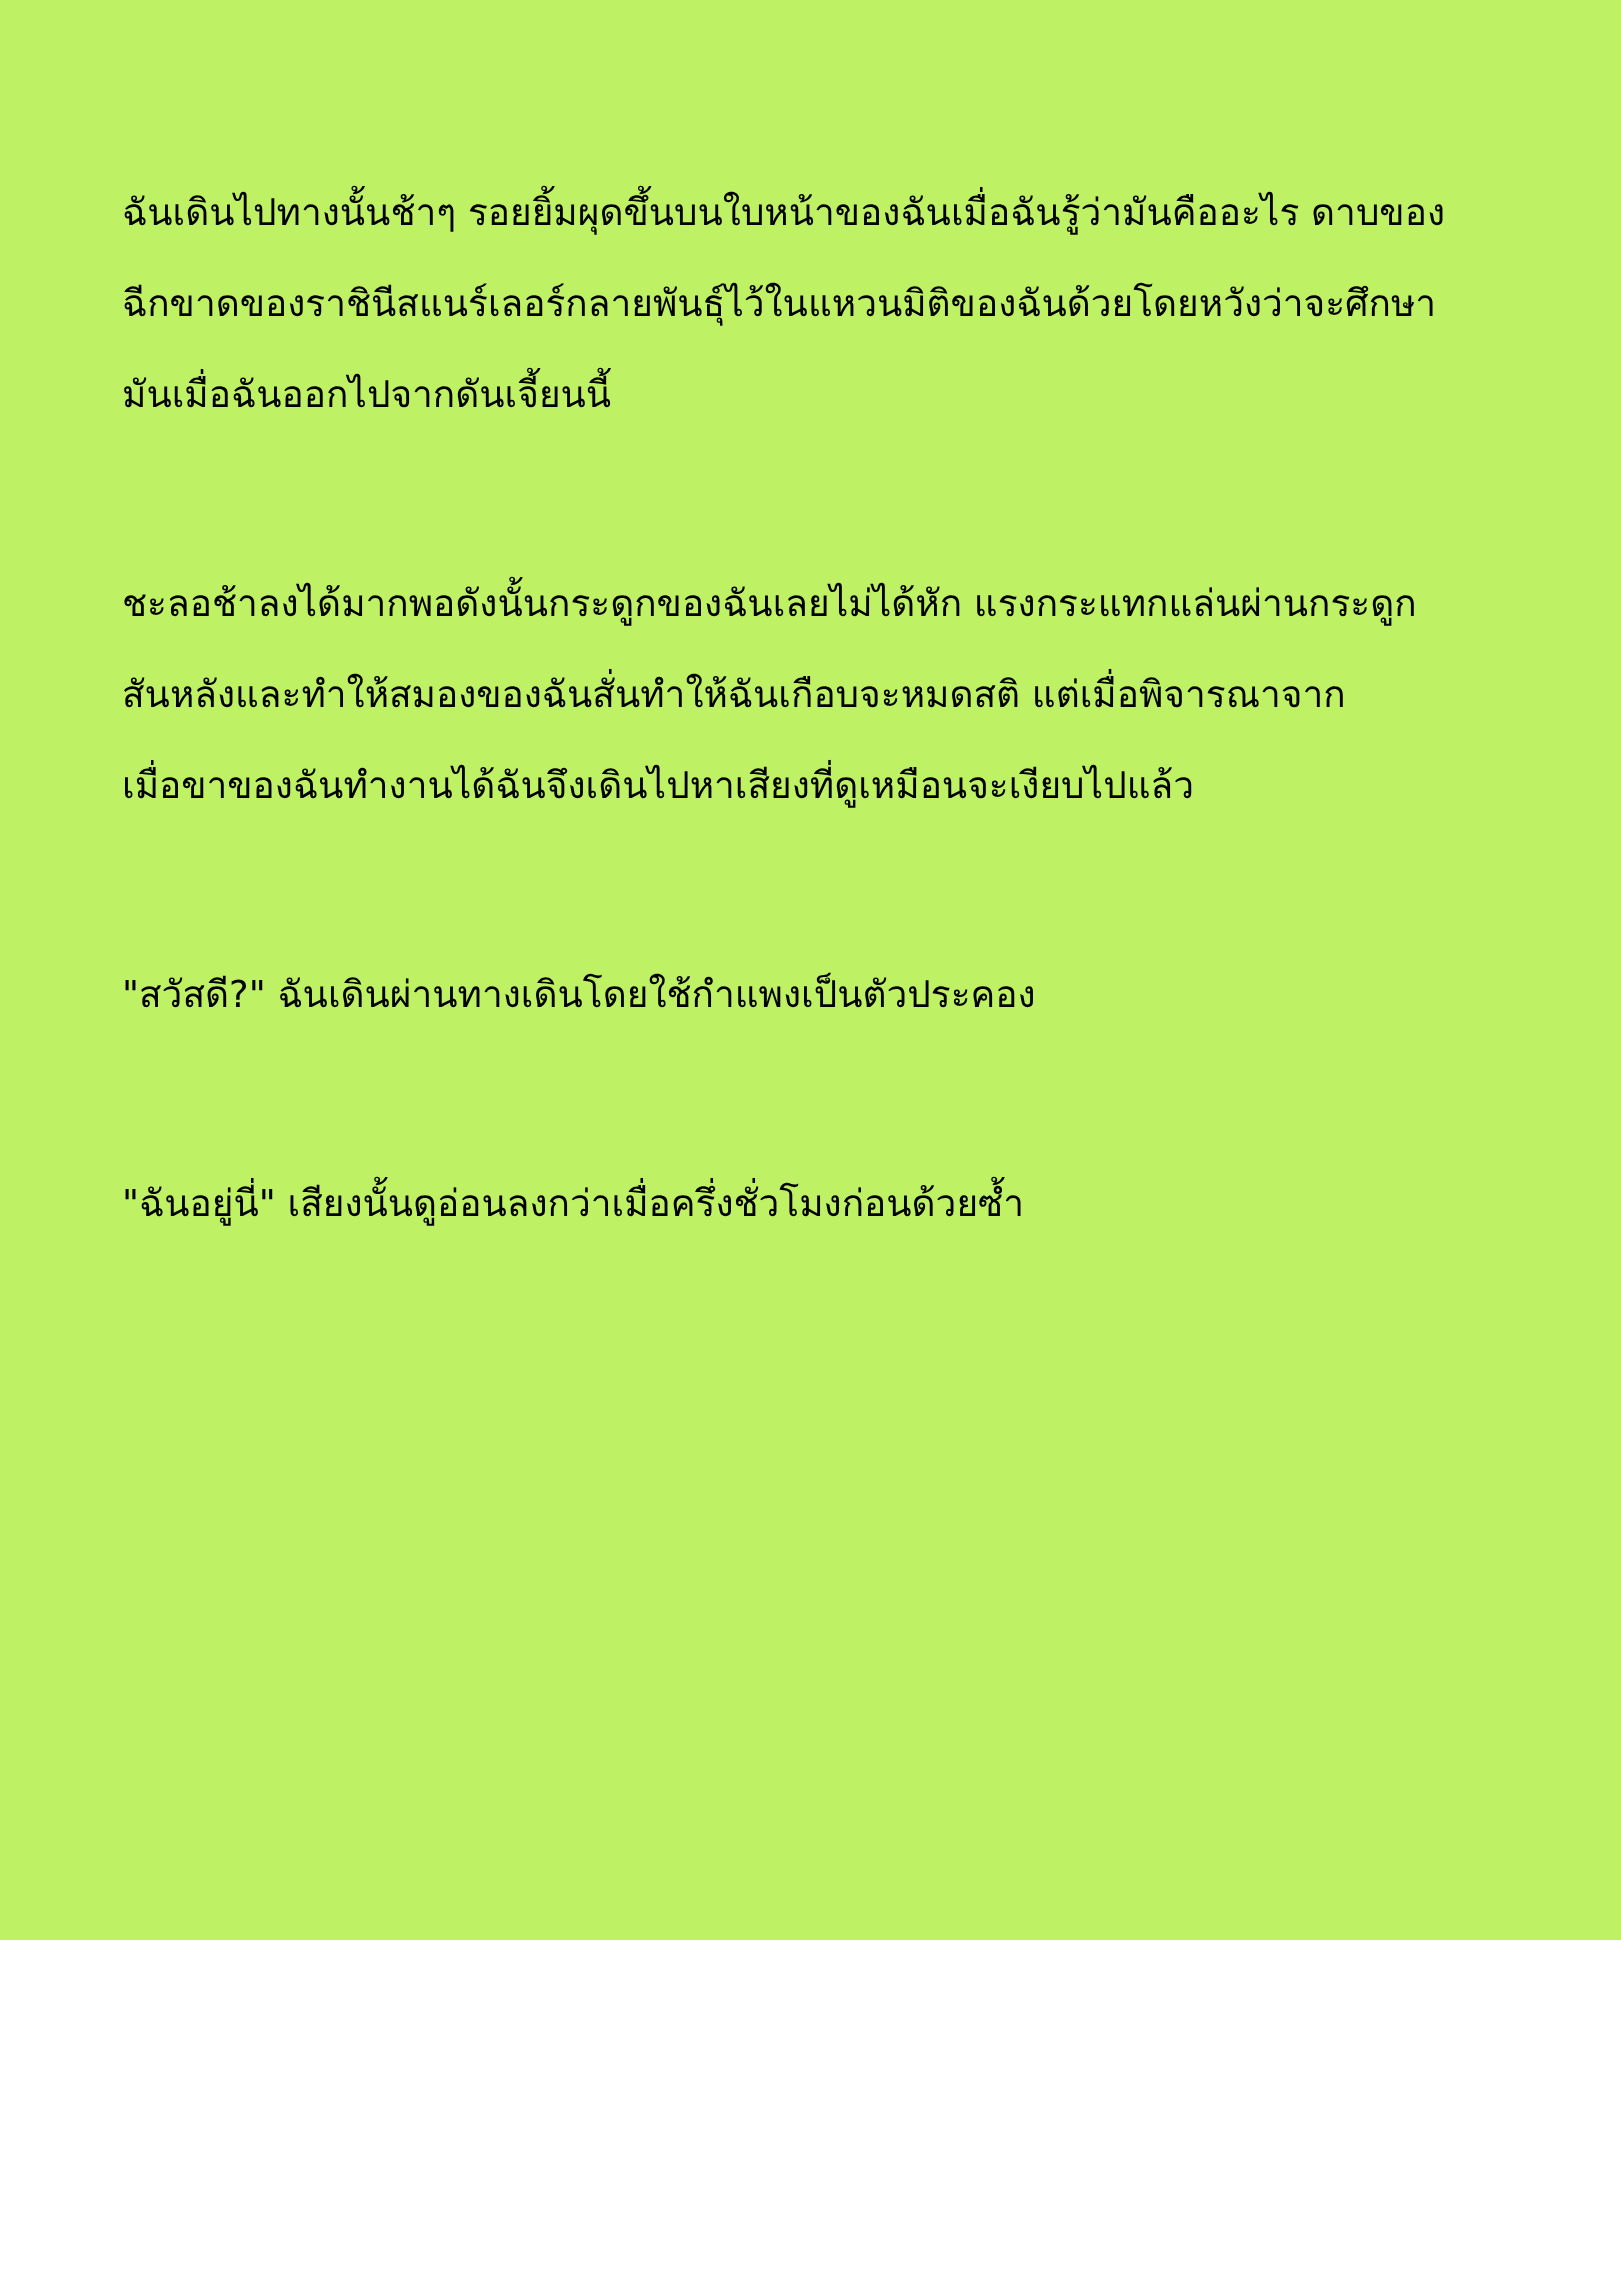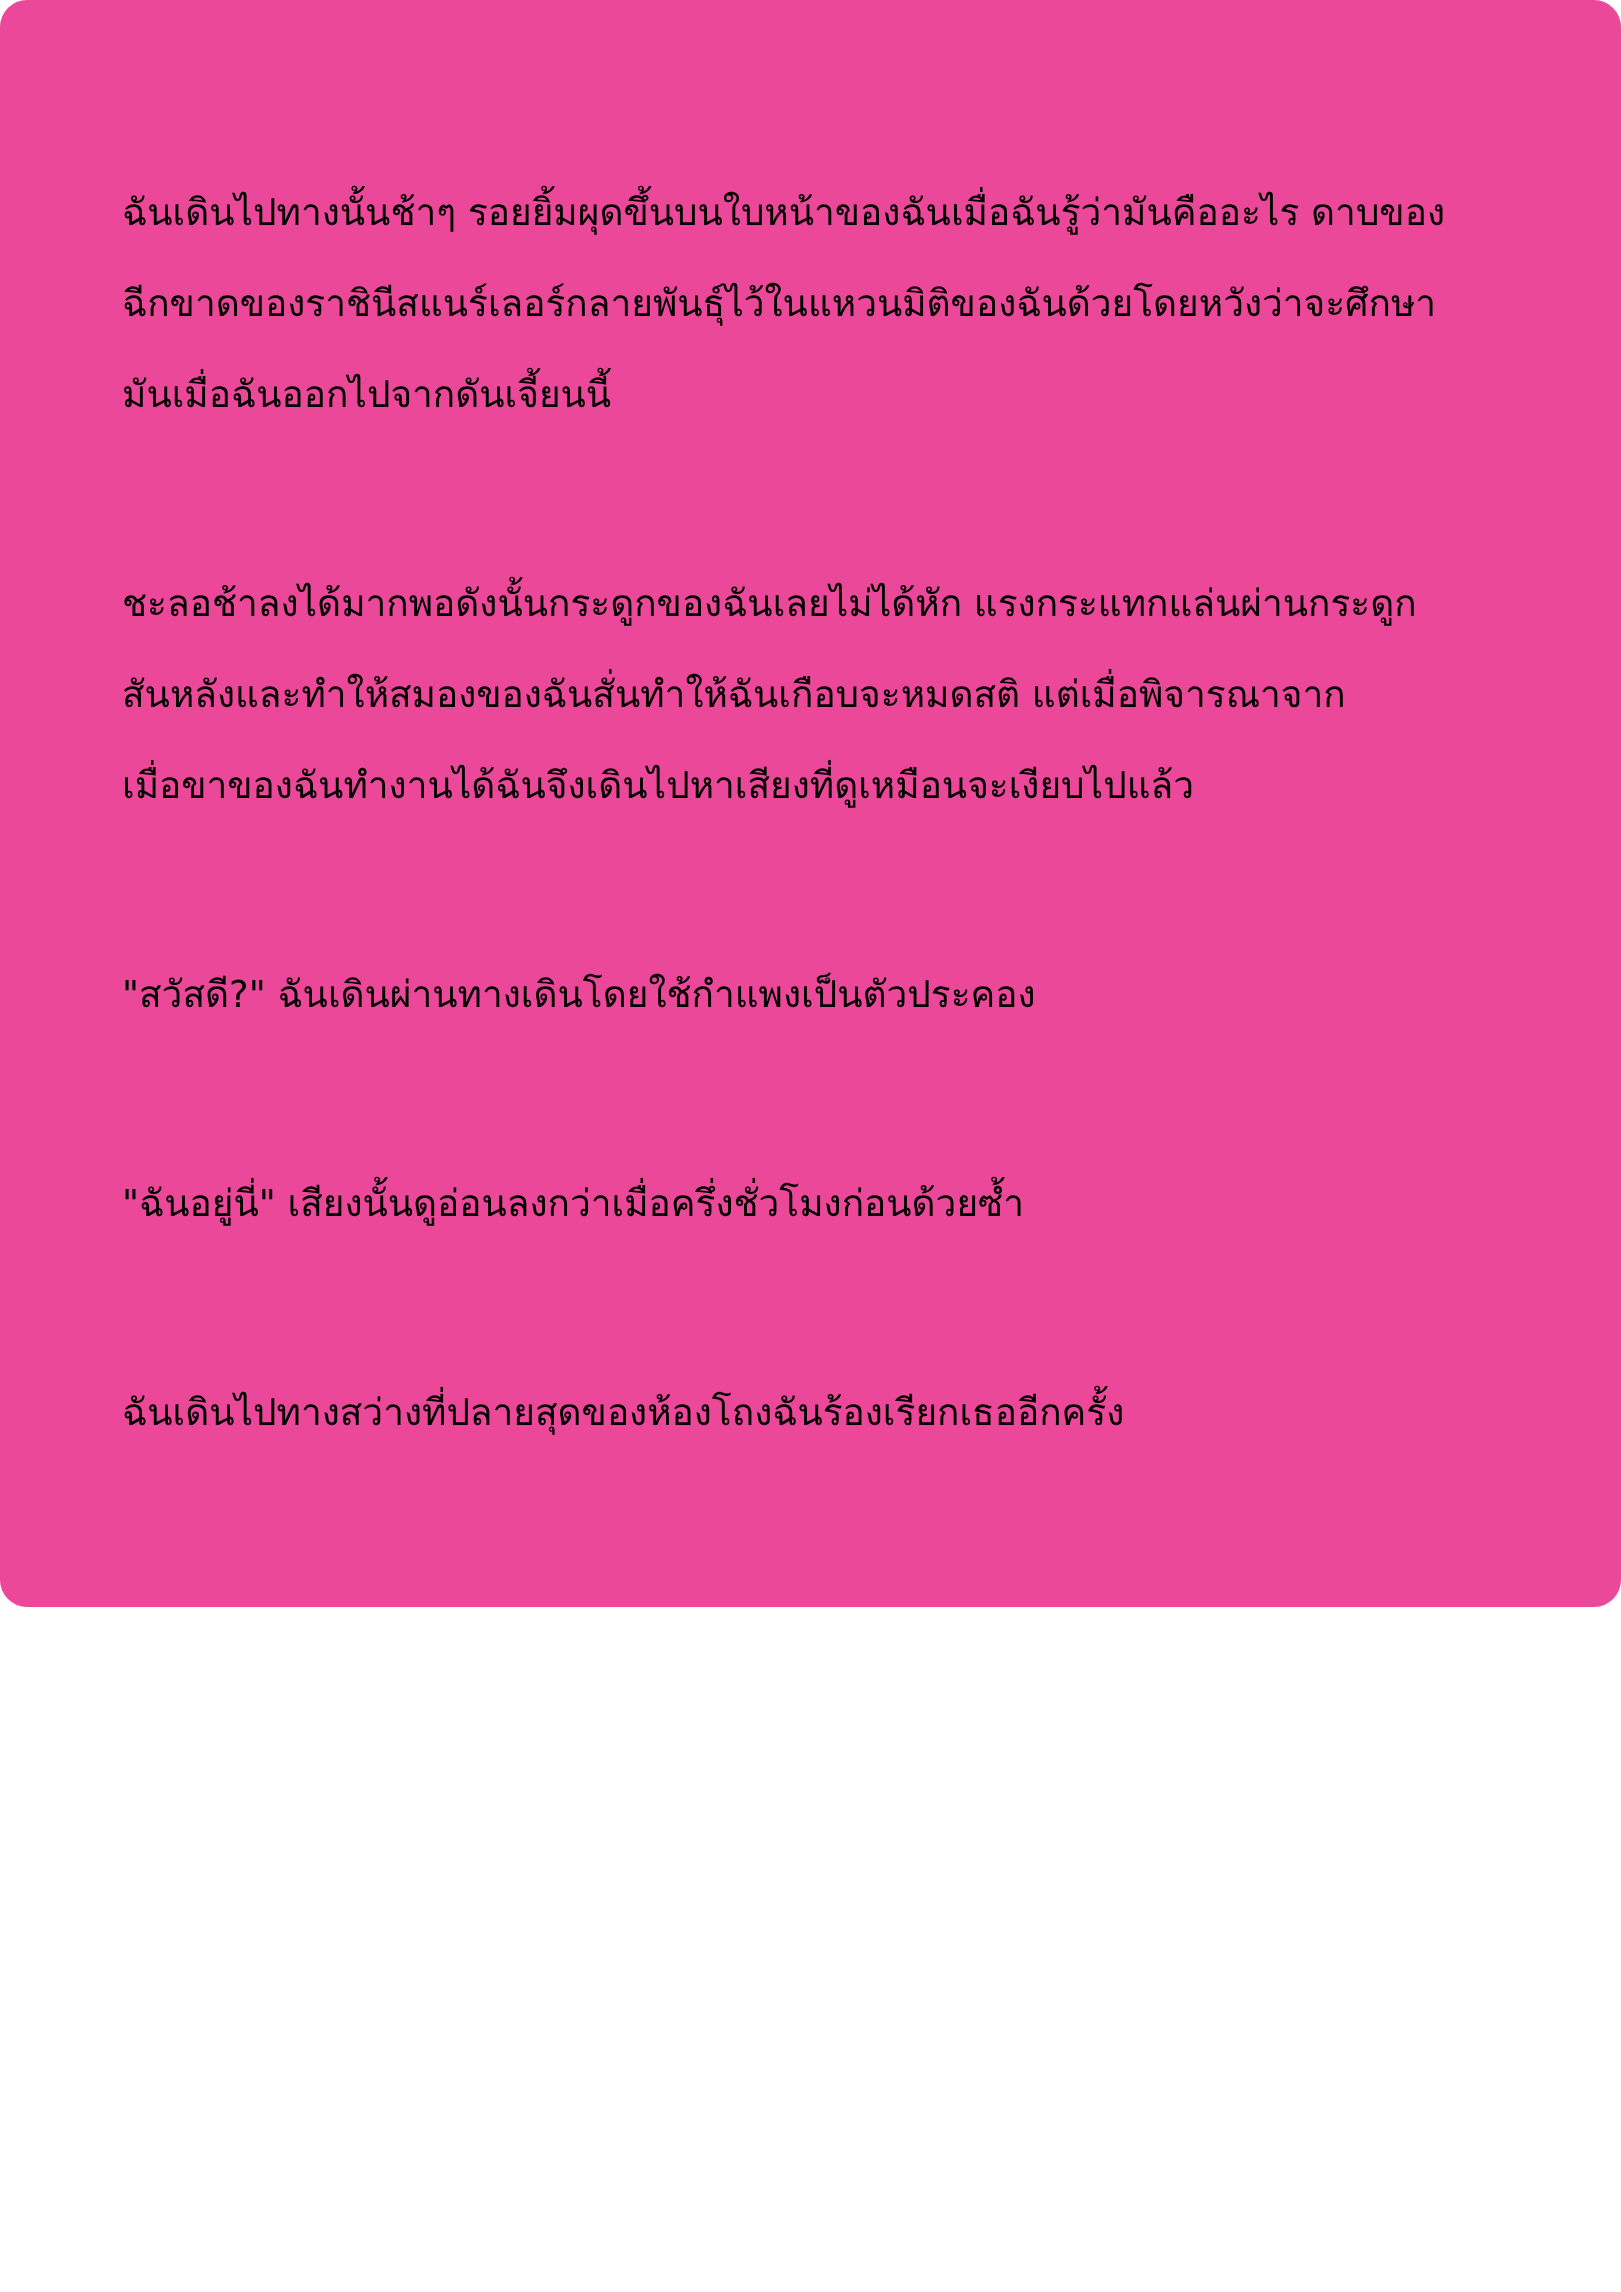--- a/index.html
+++ b/index.html
@@ -9,25 +9,24 @@
   }
   body {
     width: 1621px;
     height: 2293px;
     overflow: hidden;
     font-family: "DejaVu Sans", sans-serif;
   }
   .page {
     box-sizing: border-box;
     width: 1621px;
-    height: 1607px;
+    height: 1940px;
     padding: 167px 122px 0 122px;
-    background: #ec4899;
+    background: #bef264;
     color: #000000;
-    border-radius: 27px;
   }
   .paragraph {
     margin: 0 0 118px 0;
   }
   .line {
     font-size: 37px;
     line-height: 91px;
     white-space: nowrap;
     color: #000000;
   }
@@ -50,18 +49,15 @@
   </div>
 
   <div class="paragraph">
     <div class="line">"สวัสดี?" ฉันเดินผ่านทางเดินโดยใช้กำแพงเป็นตัวประคอง</div>
   </div>
 
   <div class="paragraph">
     <div class="line">"ฉันอยู่นี่" เสียงนั้นดูอ่อนลงกว่าเมื่อครึ่งชั่วโมงก่อนด้วยซ้ำ</div>
   </div>
 
-  <div class="paragraph">
-    <div class="line">ฉันเดินไปทางสว่างที่ปลายสุดของห้องโถงฉันร้องเรียกเธออีกครั้ง</div>
-  </div>
 
 </div>
 
 
 </body></html>

